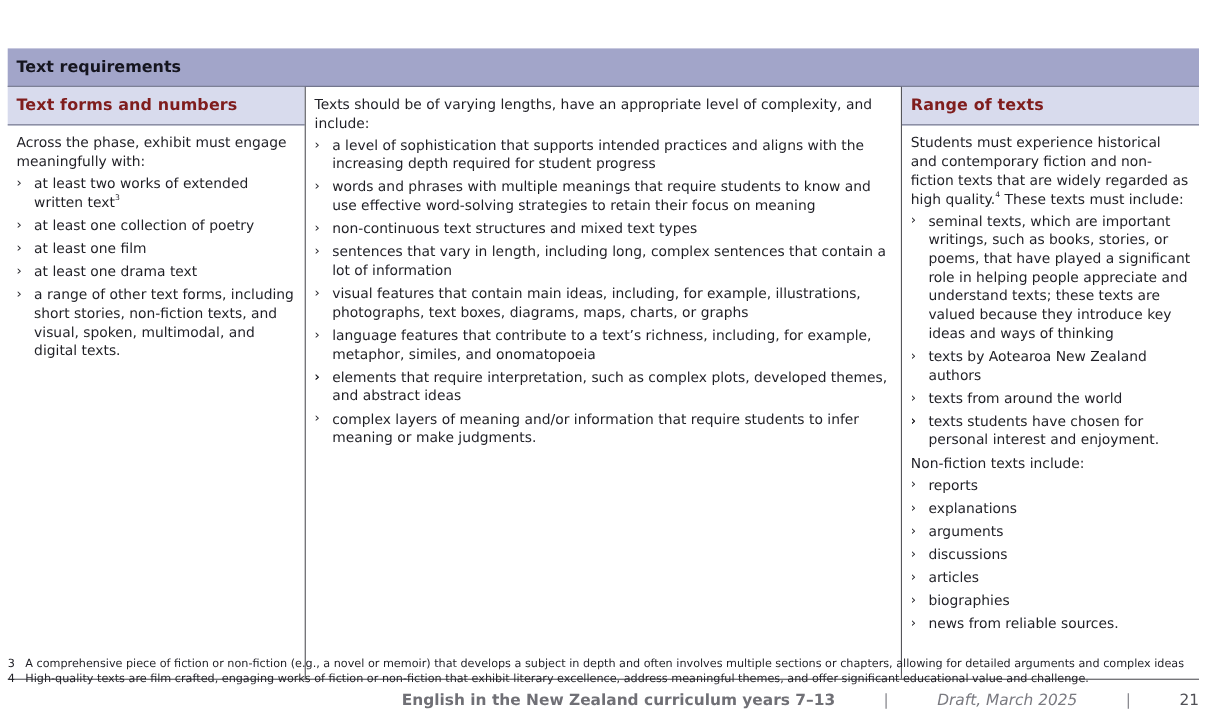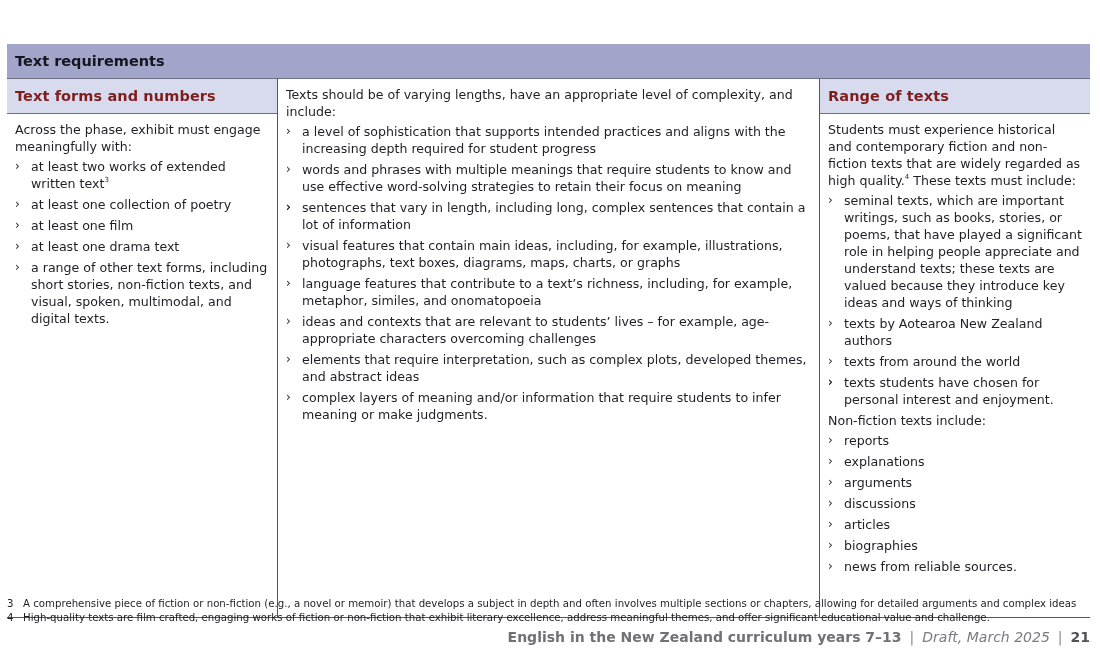--- a/index.html
+++ b/index.html
@@ -39,26 +39,26 @@
       position: absolute; left: 0; top: 0; font-size: 12px; color: #1f1f25;
     }
     sup { font-size: 7px; line-height: 0; vertical-align: 6px; }
     .footnotes {
       position: absolute; left: 7px; top: 597px; font-size: 10.2px; line-height: 14px; color: #1e1e24;
     }
     .fn { display: flex; }
     .fn .num { width: 16px; }
     .footer {
       position: absolute; right: 10px; top: 629px; font-size: 14px; color: #6e6e74;
-      display: flex; align-items: center;
+      display: flex; align-items: center; gap: 36px;
     }
     .footer .ft-title { font-weight: bold; color: #707076; }
     .footer .sep { margin: 0 8px; color: #8a8a90; font-weight: normal; }
     .footer .ft-draft { font-style: italic; color: #7a7a80; }
-    .footer .ft-page { font-weight: bold; color: #505056; }
+    .footer .ft-page { font-weight: normal; color: #505056; }
   </style>
 </head>
 <body>
 
 <div class="table">
   <div class="title-bar">Text requirements</div>
   <div class="cols">
 
     <div class="col c1">
       <div class="col-head">Text forms and numbers</div>
@@ -73,25 +73,25 @@
           </ul>
       </div>
     </div>
 
     <div class="col c2">
       <div class="col-body">
         <p>Texts should be of varying lengths, have an appropriate level of complexity, and include:</p>
         <ul class="bl">
             <li><span class="chev">›</span><span>a level of sophistication that supports intended practices and aligns with the increasing depth required for student progress</span></li>
             <li><span class="chev">›</span><span>words and phrases with multiple meanings that require students to know and use effective word-solving strategies to retain their focus on meaning</span></li>
-            <li><span class="chev">›</span></li>
+            <li><span class="chev">›</span><span>non-continuous text structures and mixed text types</span></li>
             <li><span class="chev">›</span><span>sentences that vary in length, including long, complex sentences that contain a lot of information</span></li>
             <li><span class="chev">›</span><span>visual features that contain main ideas, including, for example, illustrations, photographs, text boxes, diagrams, maps, charts, or graphs</span></li>
             <li><span class="chev">›</span><span>language features that contribute to a text’s richness, including, for example, metaphor, similes, and onomatopoeia</span></li>
-            <li><span class="chev">›</span><span>ideas and contexts that are relevant to students’ lives – for example, age-appropriate characters overcoming challenges</span></li>
+            <li><span class="chev">›</span></li>
             <li><span class="chev">›</span><span>elements that require interpretation, such as complex plots, developed themes, and abstract ideas</span></li>
             <li><span class="chev">›</span><span>complex layers of meaning and/or information that require students to infer meaning or make judgments.</span></li>
           </ul>
       </div>
     </div>
 
     <div class="col c3">
       <div class="col-head">Range of texts</div>
       <div class="col-body">
         <p><span>Students must experience historical and contemporary fiction and non-fiction texts that are widely regarded as high quality.</span><sup>4</sup><span> These texts must include:</span></p>

